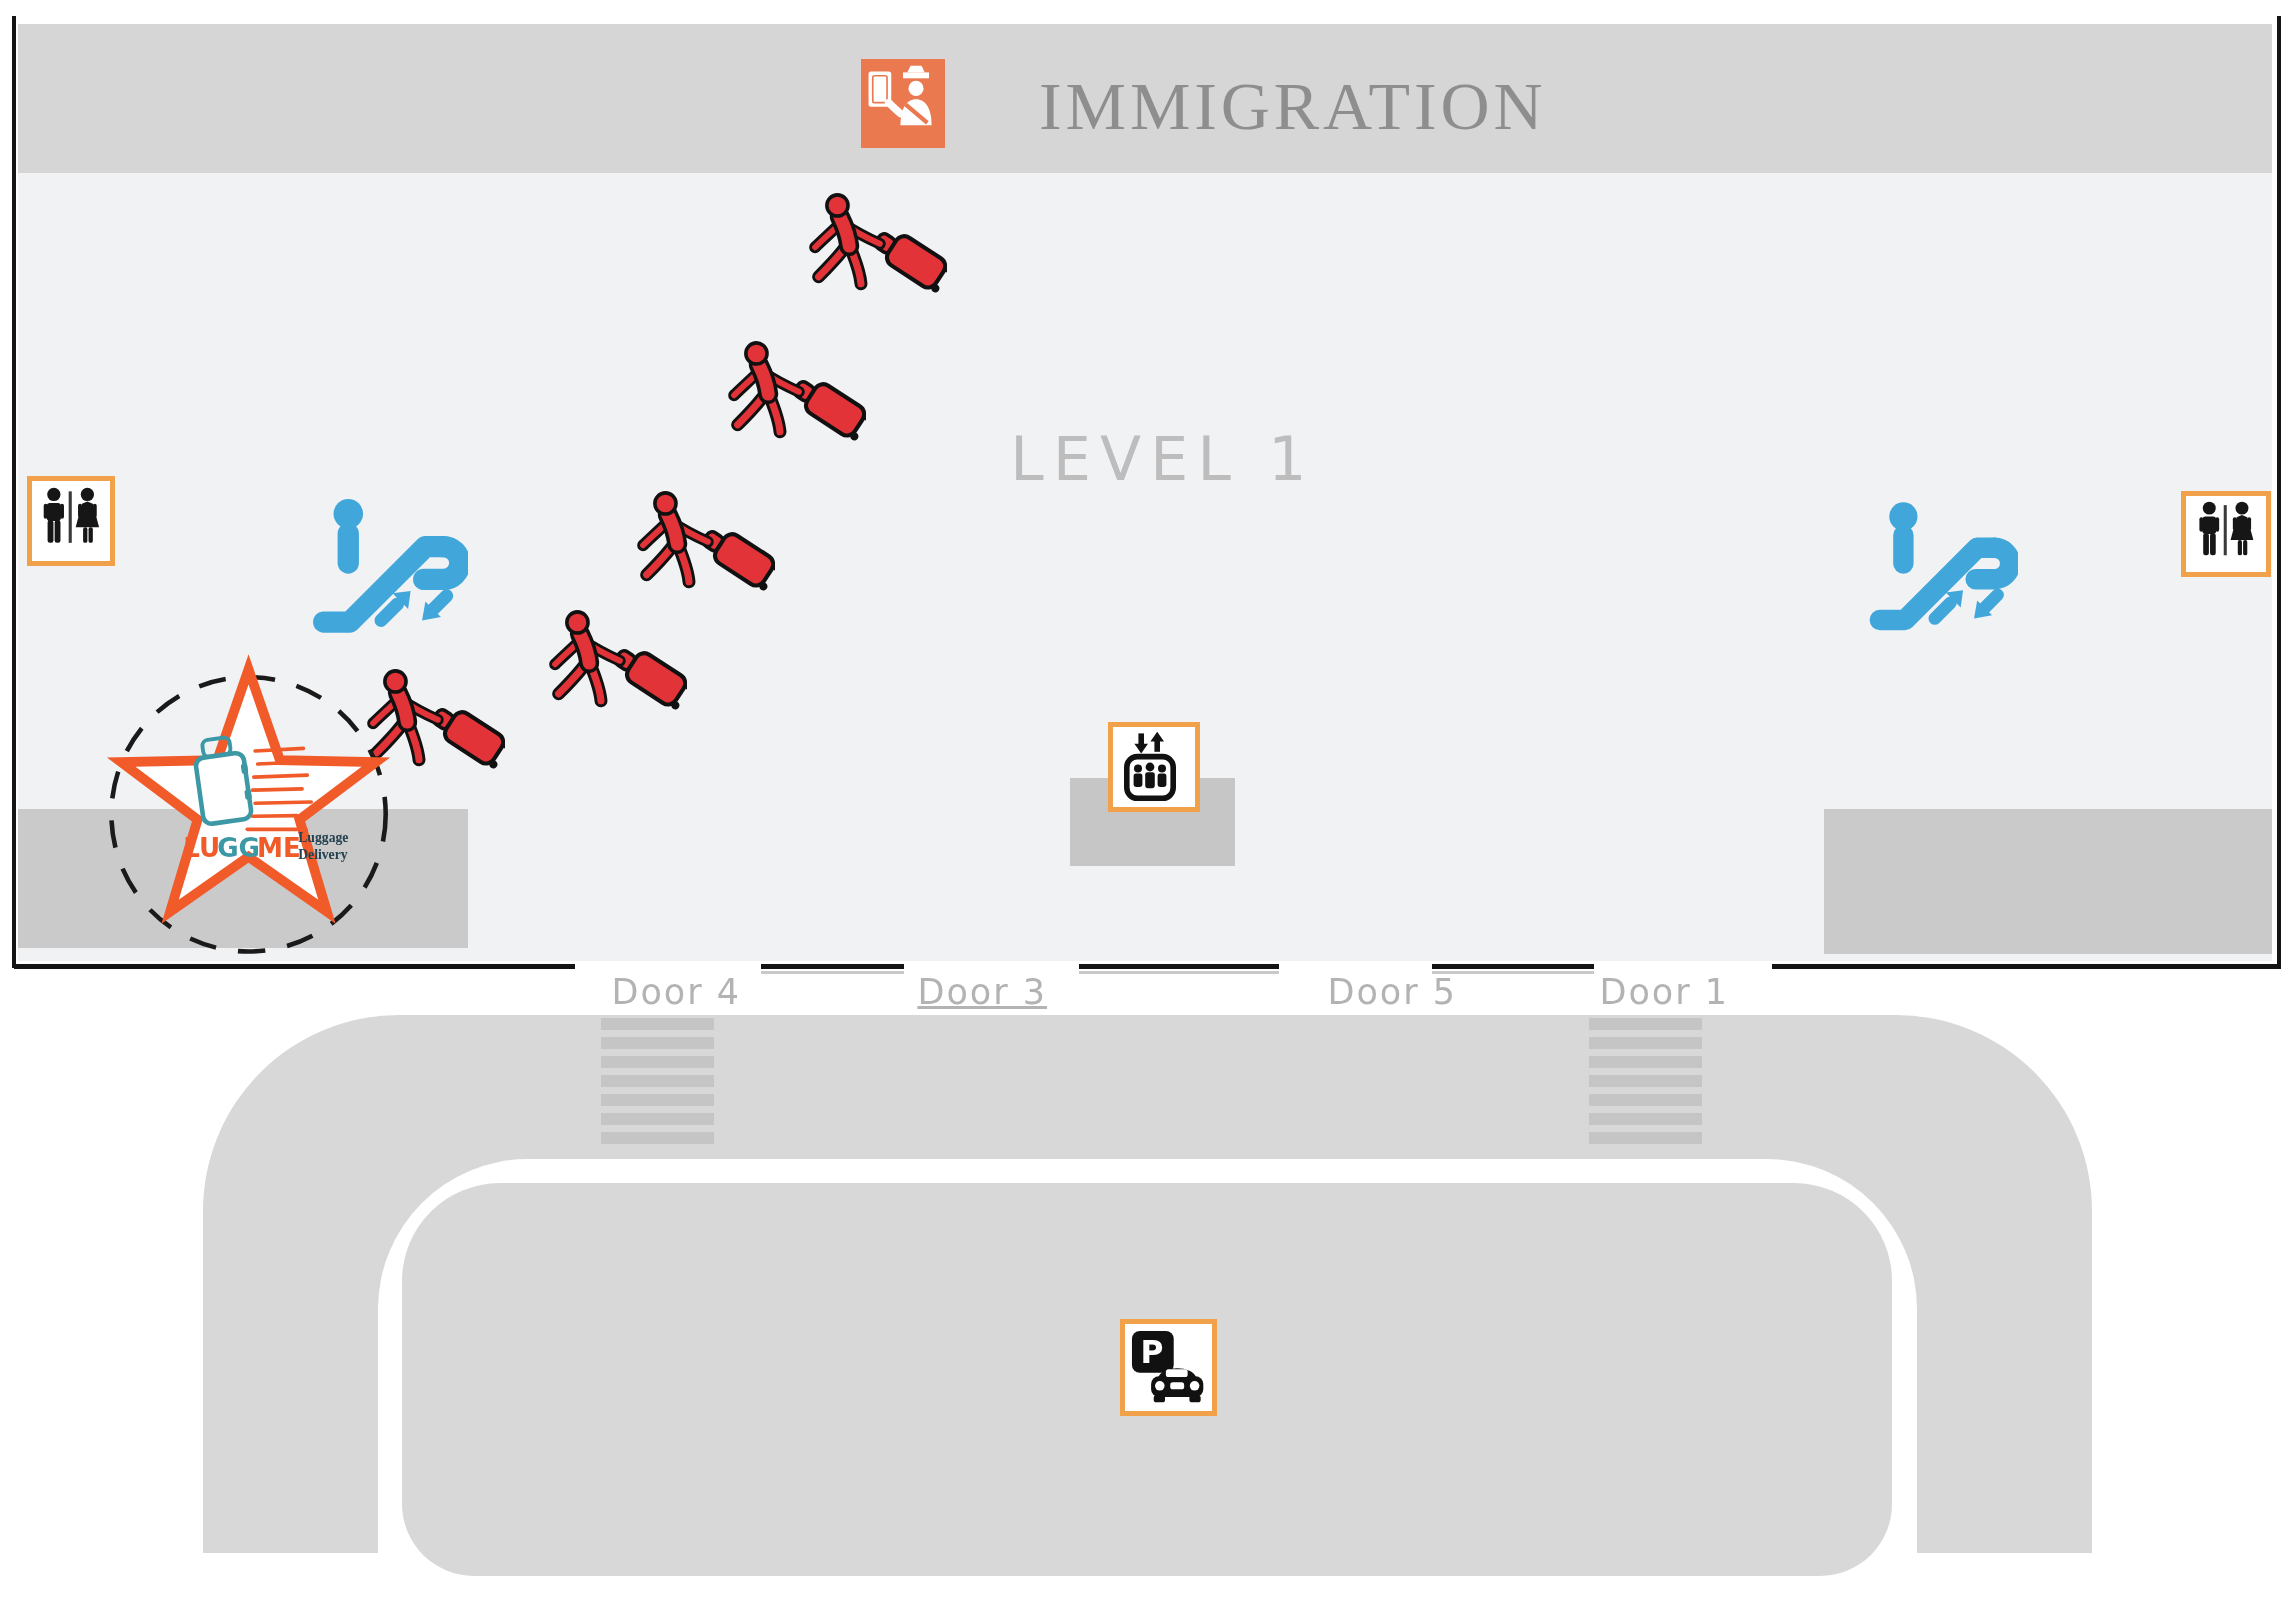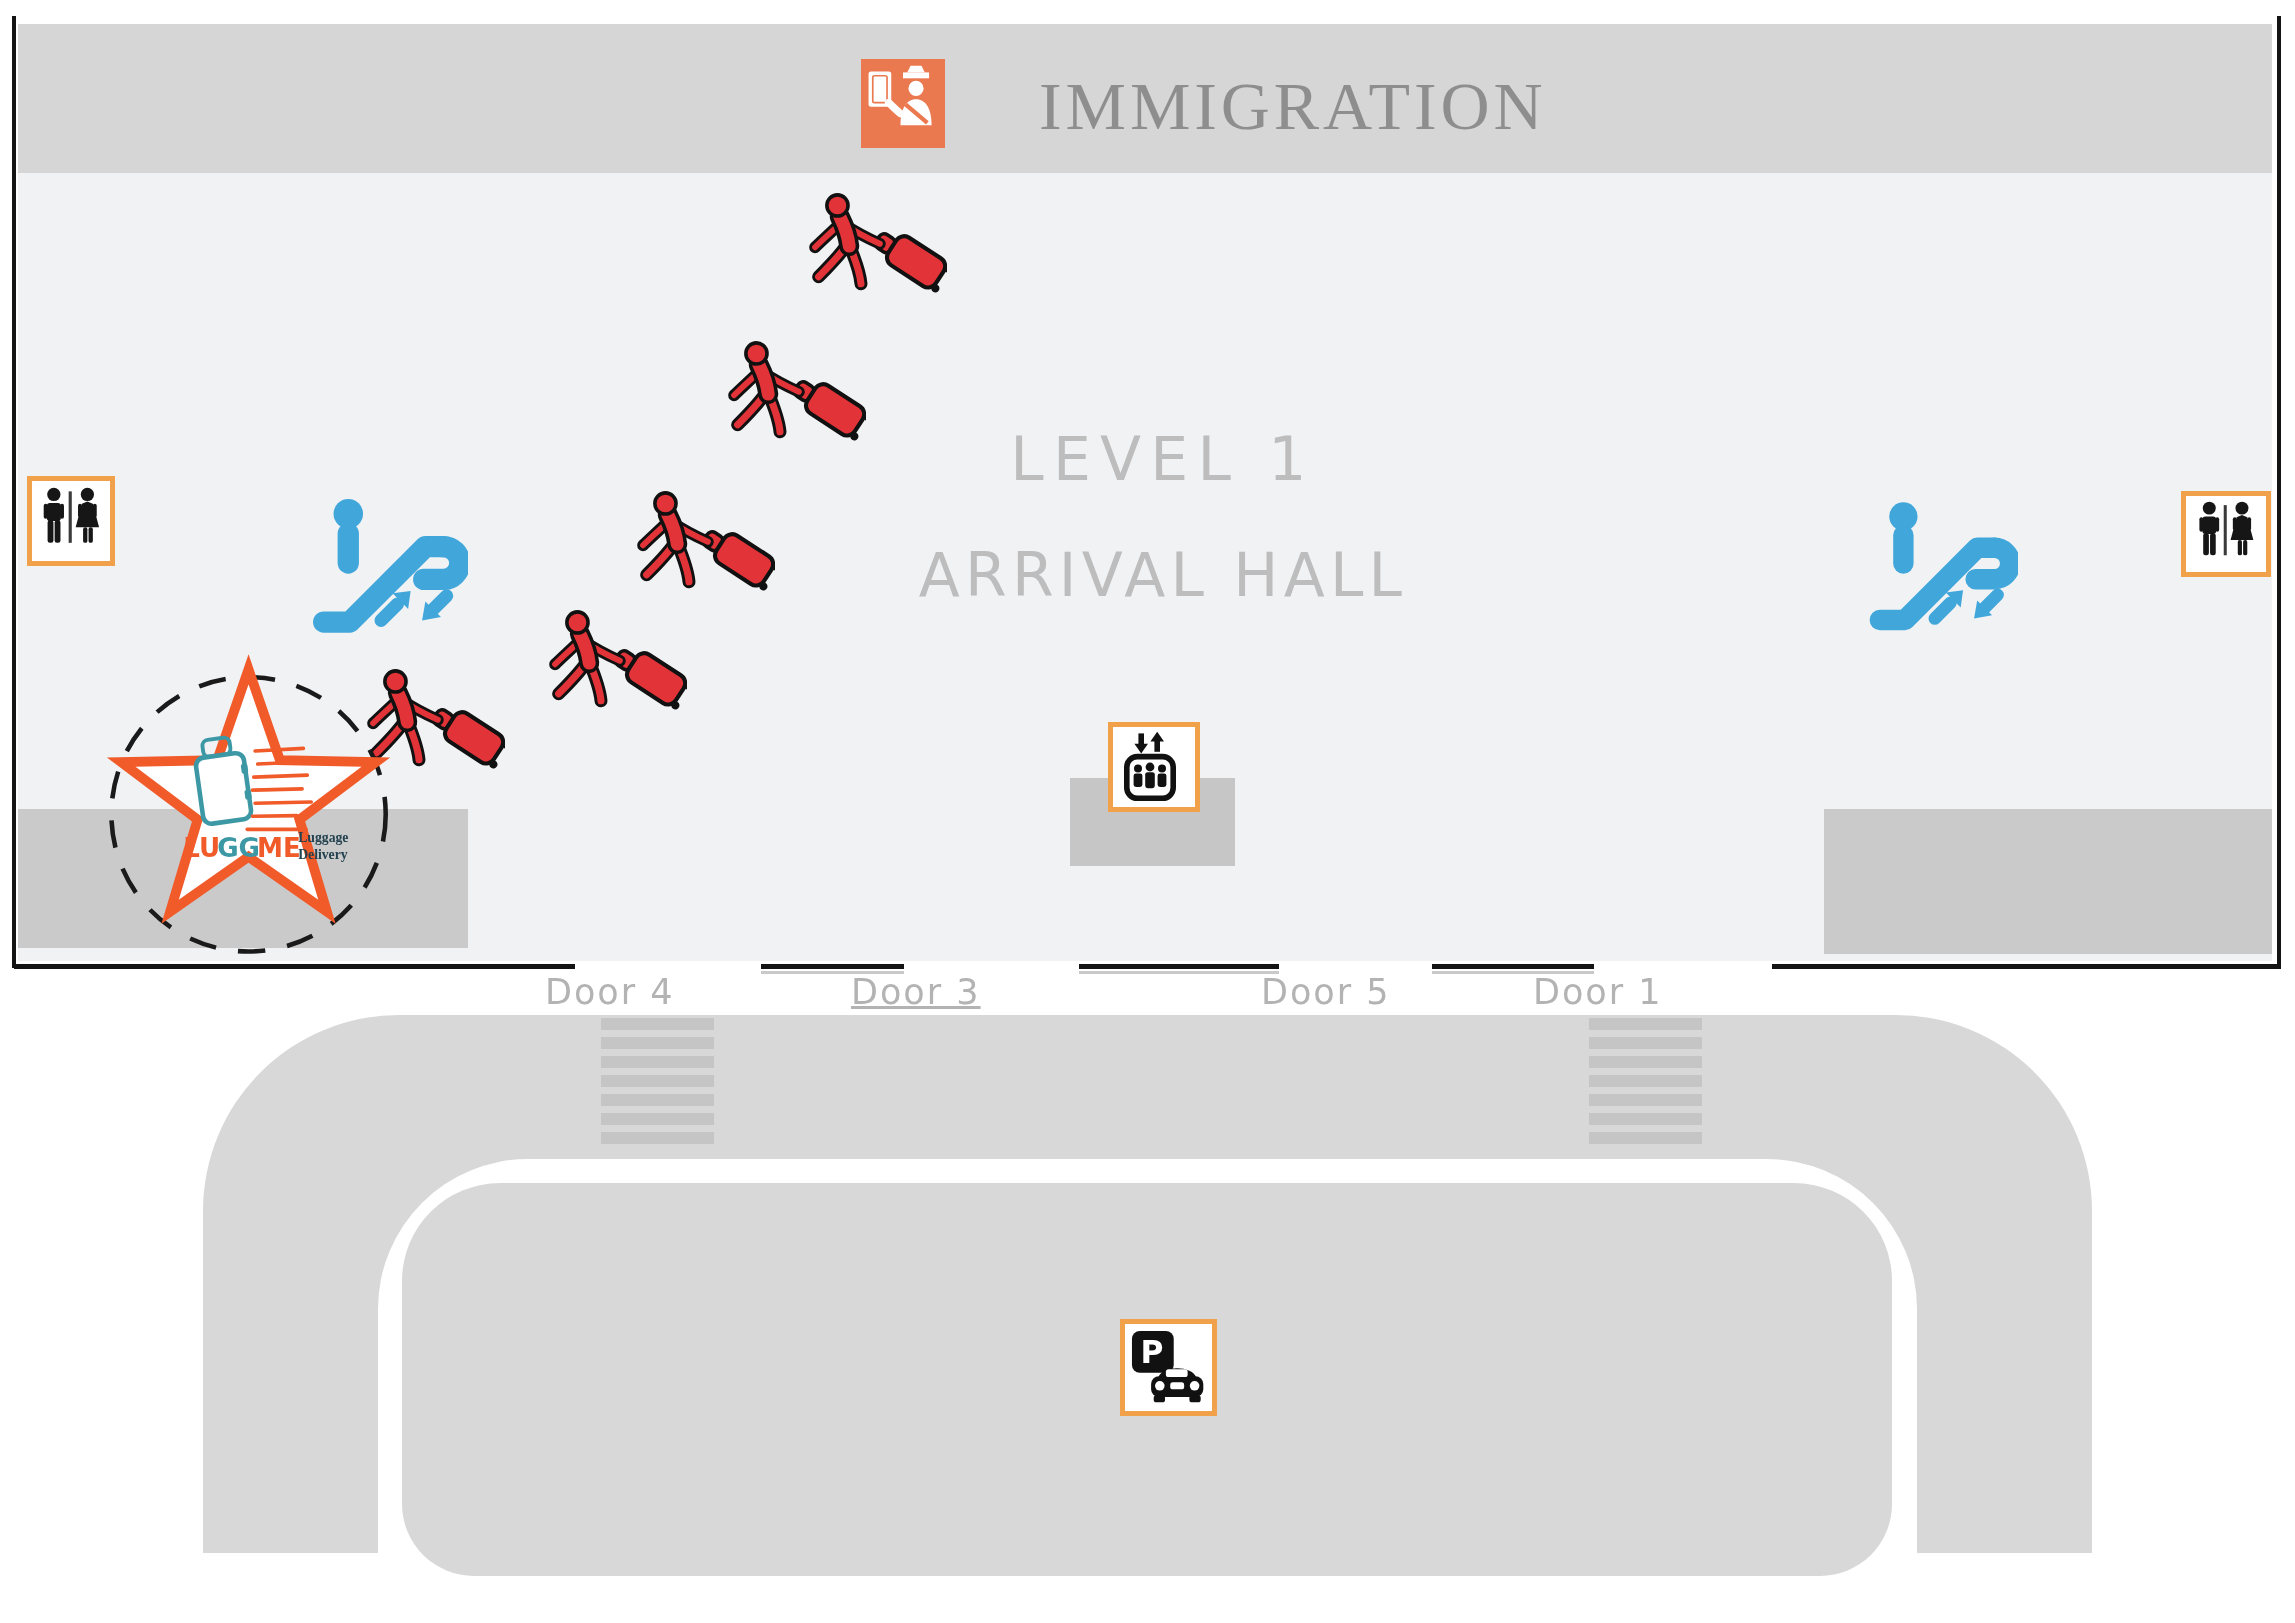--- a/index.html
+++ b/index.html
@@ -13,21 +13,21 @@
      font-family:"Liberation Serif",serif;font-variant:small-caps;
      font-size:68px;line-height:92px;letter-spacing:3.9px;color:#8e8e8e;margin-left:45px;}
   
   .hall{left:17.7px;top:173px;width:2254px;height:788px;background:#f1f2f4;}
   .wallL{left:11.8px;top:16.4px;width:3.9px;height:952px;background:#141414;}
   .wallR{left:2277px;top:16.4px;width:3.9px;height:952px;background:#141414;}
   .hall-title{width:916px;text-align:center;color:#bdbdbd;font-size:60px;font-weight:500;}
   .blk{background:#cacaca;}
   .wallseg{height:4.6px;background:#141414;top:964px;}
   .wallsub{height:2.6px;background:#c9c9c9;top:971px;}
-  .doorlab{top:972px;width:196px;height:41px;text-align:left;
+  .doorlab{top:972px;width:196px;height:41px;text-align:right;
      font-size:35px;color:#b3b3b3;letter-spacing:2px;}
   
   .signbox{background:#ffffff;border:5.9px solid #f2a14b;box-sizing:border-box;}
   .signbox svg{display:block;width:100%;height:100%;}
   
   .road-outer{left:203px;top:1015px;width:1889px;height:538px;background:#d8d8d8;
      border-top-left-radius:196px;border-top-right-radius:196px;}
   .road-cut{left:378px;top:1159px;width:1539px;height:464px;background:#ffffff;
      border-top-left-radius:150px;border-top-right-radius:150px;}
   .island{left:402px;top:1183px;width:1490px;height:393px;background:#d8d8d8;
@@ -137,21 +137,20 @@
         <use href="#sym-immigration"></use>
       </svg>
   </div>
   <div class="abs imm-title">IMMIGRATION</div>
 
   <div class="abs hall"></div>
   <div class="abs wallL"></div>
   <div class="abs wallR"></div>
 
   <div class="abs hall-title" style="left:705px;top:424px;letter-spacing:9.2px;">LEVEL 1</div>
-  <div class="abs hall-title" style="left:705px;top:540px;letter-spacing:5.2px;">ARRIVAL HALL</div>
 
   <div class="abs blk" style="left:17.7px;top:809px;width:450px;height:139px;"></div>
   <div class="abs blk" style="left:1824px;top:809px;width:448px;height:145px;"></div>
   <div class="abs blk" style="left:1070px;top:778px;width:165px;height:88px;background:#c6c6c6;"></div>
 
   <div class="abs signbox" style="left:27px;top:476px;width:88px;height:90px;">
     <svg viewBox="0 0 100 100">
         <use href="#sym-restroom"></use>
       </svg>
   </div>

